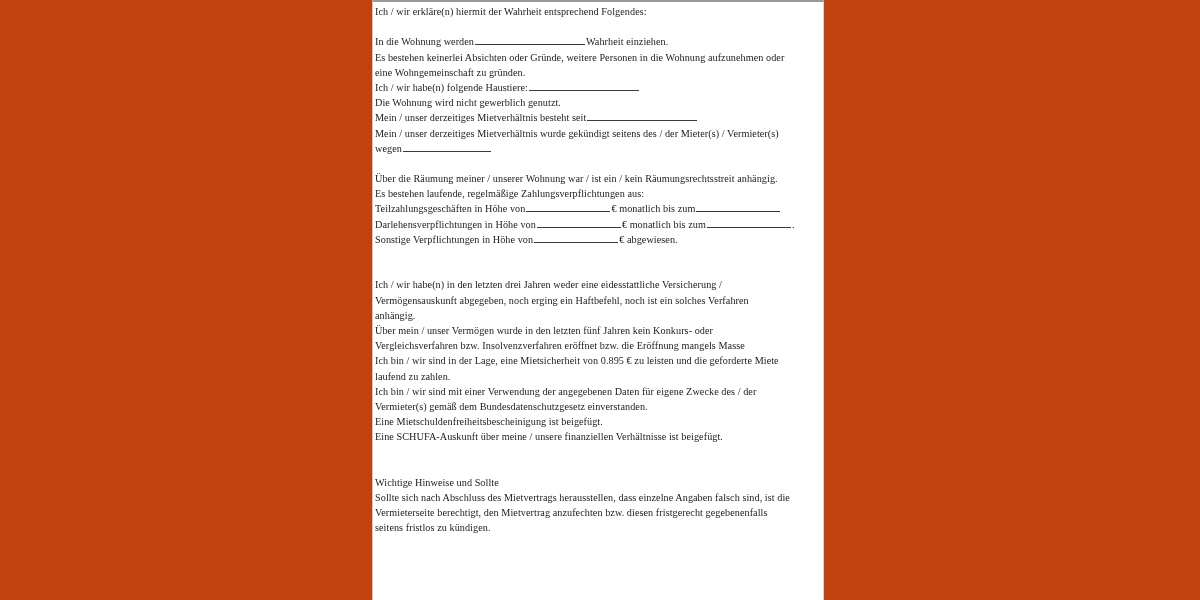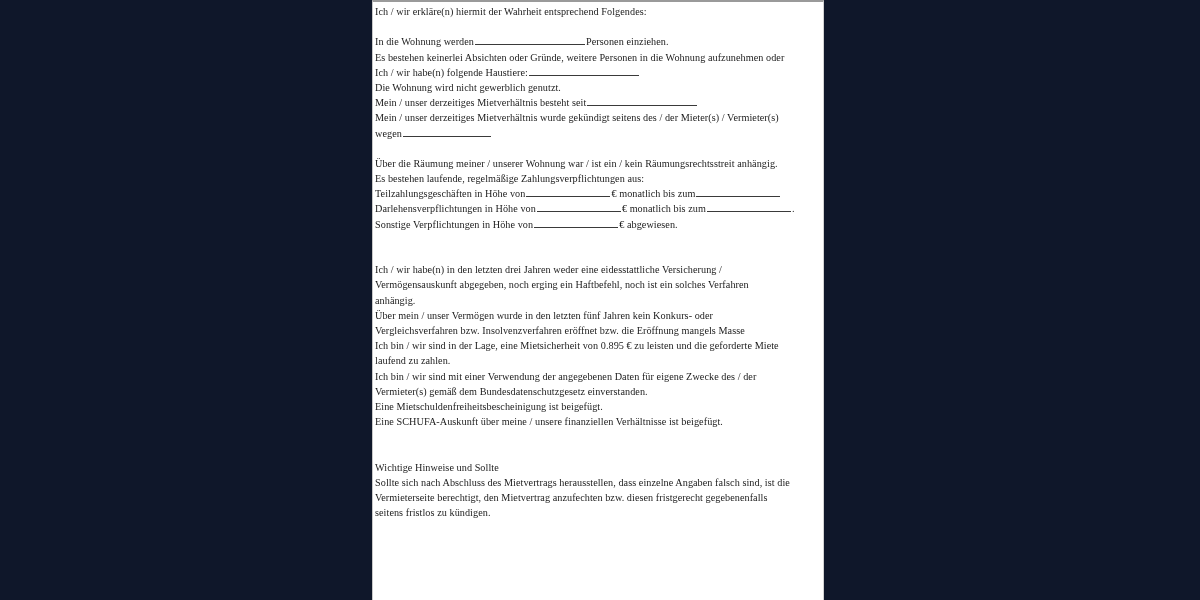--- a/index.html
+++ b/index.html
@@ -12,21 +12,21 @@
     width: 1200px;
     height: 600px;
     overflow: hidden;
     font-family: "Liberation Serif", "DejaVu Serif", serif;
   }
 
   #page-wrap {
     position: relative;
     width: 1200px;
     height: 600px;
-    background: #0f172a;
+    background: #c2410c;
   }
 
   
   #document-page {
     position: absolute;
     left: 372px;
     top: 0px;
     width: 452px;
     height: 600px;
     background: #ffffff;
@@ -80,23 +80,24 @@
 <body>
 
 <div id="page-wrap">
   <div id="document-page">
     <div id="doc-body">
 
       <div class="ln">Ich / wir erkläre(n) hiermit der Wahrheit entsprechend Folgendes:</div>
 
       <div class="blank"></div>
 
-      <div class="ln"><span>In die Wohnung werden</span><span class="rule r-110"></span><span>Personen einziehen.</span></div>
+      <div class="ln"><span>In die Wohnung werden</span><span class="rule r-110"></span><span>Wahrheit einziehen.</span></div>
 
       <div class="ln">Es bestehen keinerlei Absichten oder Gründe, weitere Personen in die Wohnung aufzunehmen oder</div>
+      <div class="ln">eine Wohngemeinschaft zu gründen.</div>
 
       <div class="ln"><span>Ich / wir habe(n) folgende Haustiere:</span><span class="rule r-110"></span></div>
 
       <div class="ln">Die Wohnung wird nicht gewerblich genutzt.</div>
 
       <div class="ln"><span>Mein / unser derzeitiges Mietverhältnis besteht seit</span><span class="rule r-110"></span></div>
 
       <div class="ln">Mein / unser derzeitiges Mietverhältnis wurde gekündigt seitens des / der Mieter(s) / Vermieter(s)</div>
       <div class="ln"><span>wegen</span><span class="rule r-88"></span></div>
 

